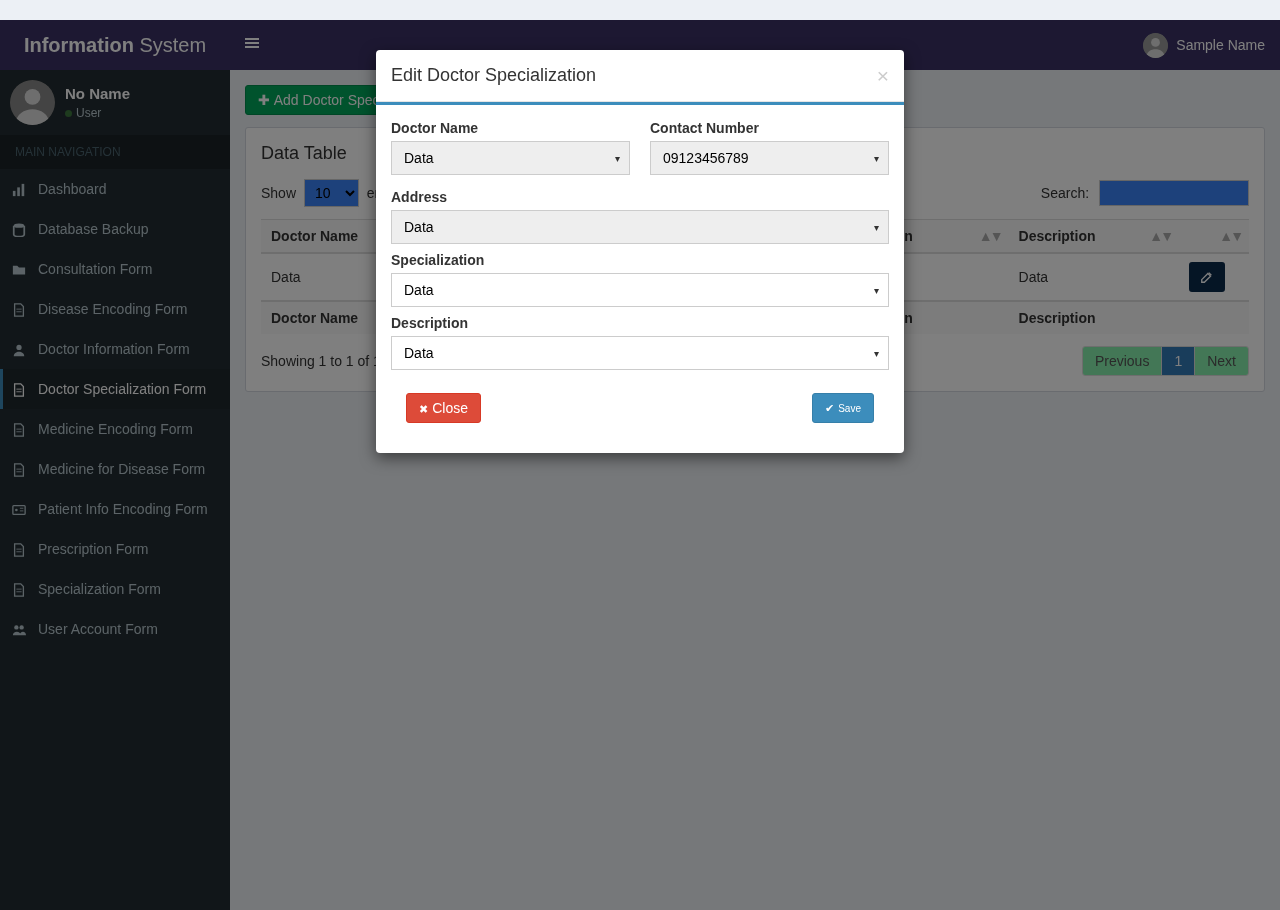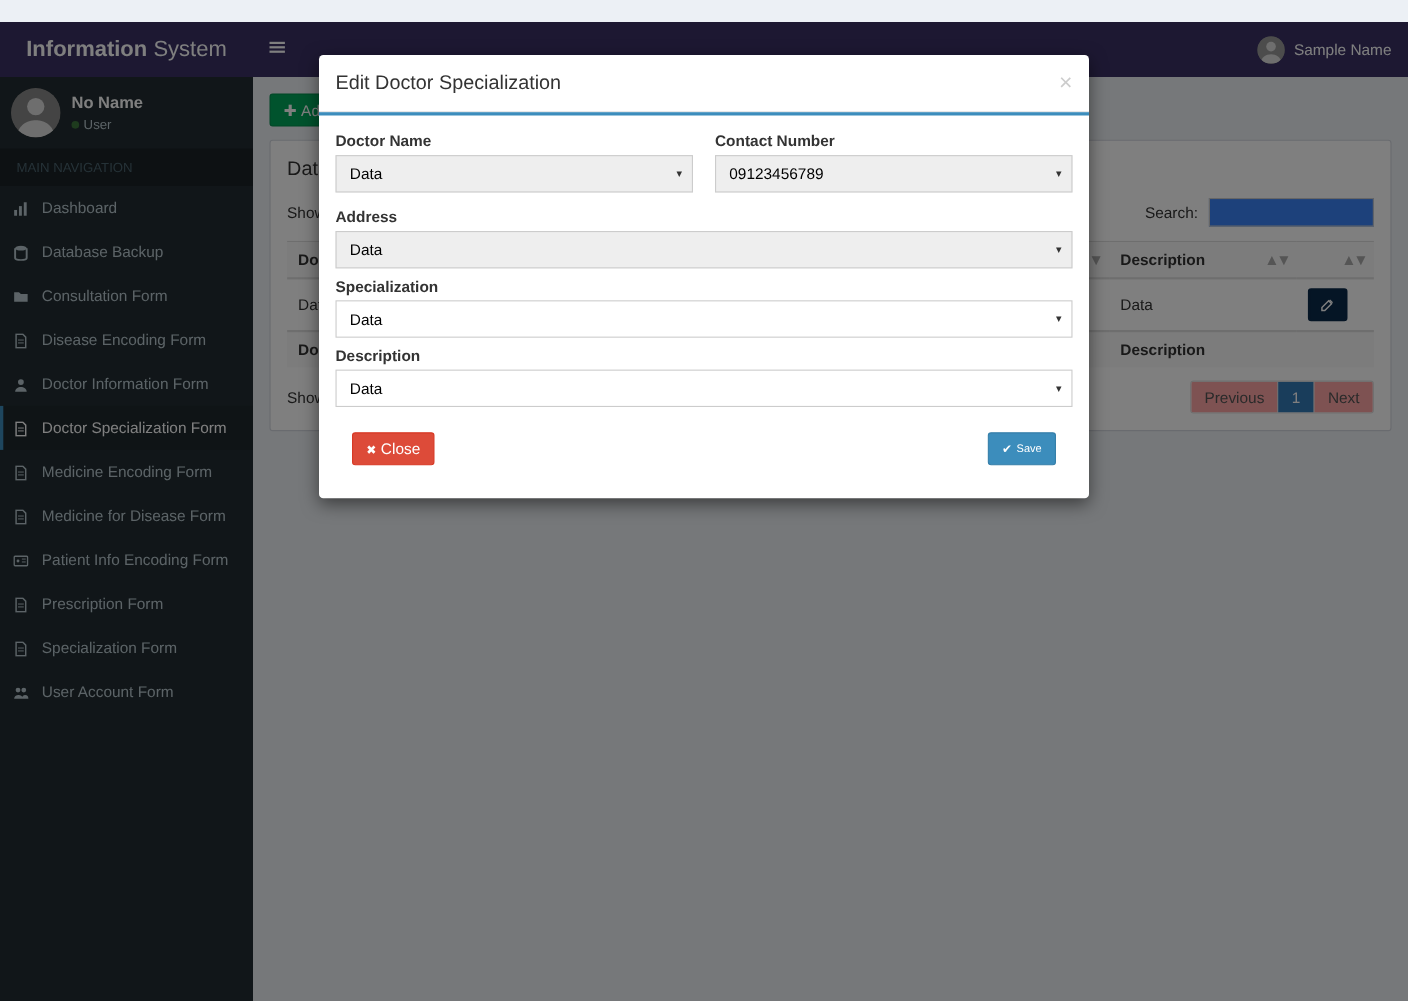--- a/index.html
+++ b/index.html
@@ -53,26 +53,26 @@
 table.dataTable thead th { border-bottom: 2px solid #ddd; background: #f9f9f9; font-weight: 700; position: relative; }
 table.dataTable tfoot th { border-top: 2px solid #ddd; background: #f9f9f9; font-weight: 700; }
 .sort-ic { position: absolute; right: 8px; top: 50%; transform: translateY(-50%); color: #aaa; font-size: 14px; letter-spacing: -3px; }
 .row-edit { width: 36px; height: 30px; border-radius: 3px; background: #0b2a4a; border: 2px solid #0b2a4a; display: inline-flex; align-items: center; justify-content: center; color: #fff; cursor: pointer; }
 .row-edit svg { width: 14px; height: 14px; fill: #fff; stroke: #fff; }
 
 .dt-bottom { display: flex; justify-content: space-between; align-items: center; margin-top: 12px; }
 .pagination { display: flex; list-style: none; border: 1px solid #ddd; border-radius: 3px; overflow: hidden; }
 .pagination li { border-right: 1px solid #ddd; }
 .pagination li:last-child { border-right: none; }
-.pagination li a { display: block; padding: 6px 12px; color: #555; text-decoration: none; background: #fca5a5; cursor: pointer; }
+.pagination li a { display: block; padding: 6px 12px; color: #555; text-decoration: none; background: #86efac; cursor: pointer; }
 .pagination li.active a { background: #337ab7; color: #fff; }
 
 
 .modal-backdrop { position: absolute; inset: 0; background: rgba(0,0,0,0.5); z-index: 1040; }
-.modal-dialog { position: absolute; top: 30px; left: 50%; transform: translateX(-50%); width: 700px; background: #fff; border-radius: 4px; z-index: 1050; box-shadow: 0 5px 15px rgba(0,0,0,.5); }
+.modal-dialog { position: absolute; top: 30px; left: 50%; transform: translateX(-50%); width: 528px; background: #fff; border-radius: 4px; z-index: 1050; box-shadow: 0 5px 15px rgba(0,0,0,.5); }
 .modal-header { padding: 15px; border-bottom: 1px solid #e5e5e5; display: flex; justify-content: space-between; align-items: flex-start; }
 .modal-title { font-size: 18px; font-weight: 500; }
 .modal-close { background: none; border: none; font-size: 21px; color: #ccc; cursor: pointer; line-height: 1; }
 .modal-accent { height: 3px; background: #3c8dbc; }
 .modal-body { padding: 15px; }
 .form-row { display: flex; gap: 20px; margin-bottom: 6px; }
 .form-group { flex: 1; margin-bottom: 8px; }
 .form-group label { display: block; font-weight: 700; margin-bottom: 5px; font-size: 14px; }
 .form-control { width: 100%; height: 34px; padding: 6px 12px; border: 1px solid #ccc; background: #eee; font-size: 14px; appearance: none; position: relative; }
 .form-control.light { background: #fff; }

